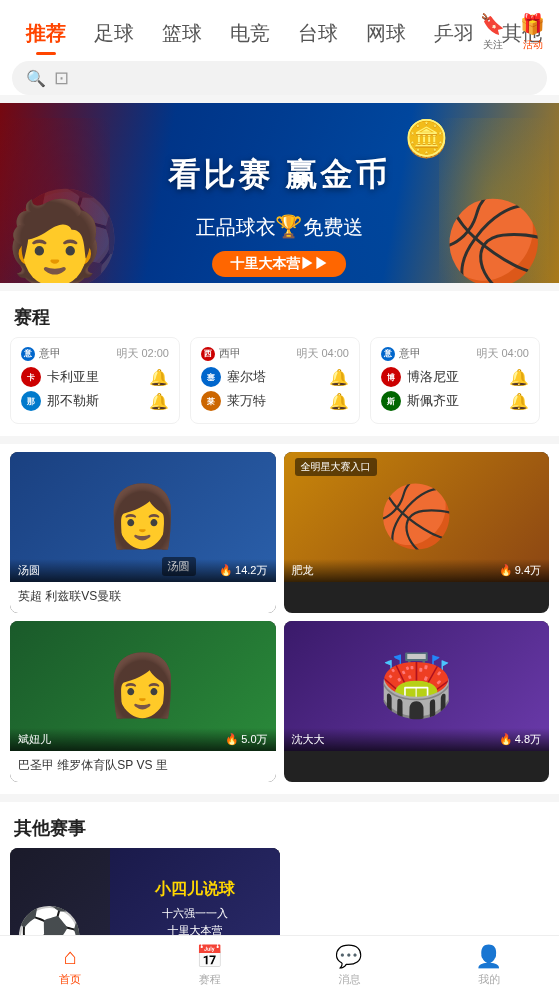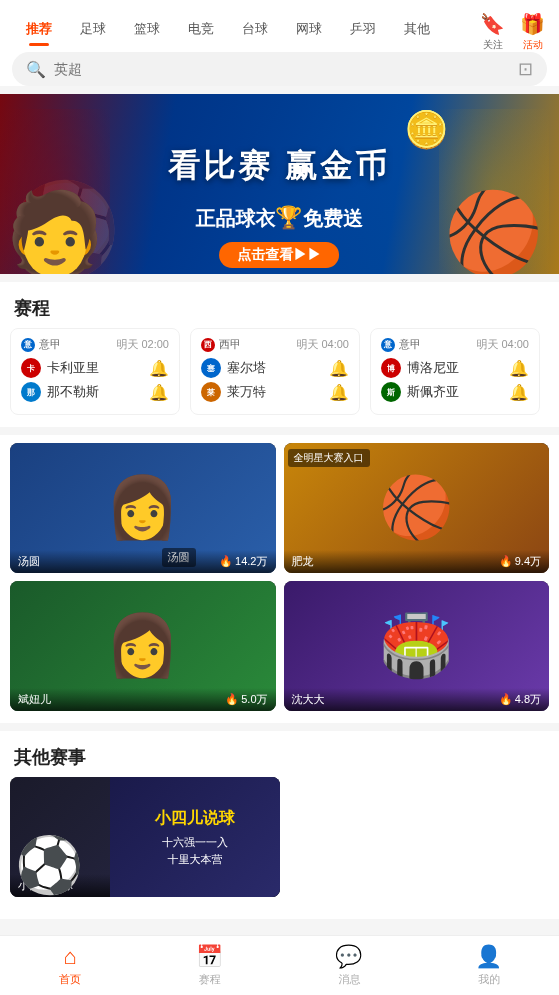--- a/index.html
+++ b/index.html
@@ -2,21 +2,21 @@
 <html><head>
   <meta charset="utf-8">
   <meta name="viewport" content="width=559, initial-scale=1">
   <style>
     * { margin: 0; padding: 0; box-sizing: border-box; }
     body { width: 559px; min-height: 995px; font-family: -apple-system, 'PingFang SC', sans-serif; background: #f5f5f5; overflow-x: hidden; }
 
     
     .top-nav { background: #fff; padding: 8px 0 0 0; position: sticky; top: 0; z-index: 100; }
     .nav-tabs { display: flex; align-items: center; padding: 0 12px; gap: 0; }
-    .nav-tab { padding: 6px 14px; font-size: 13px; color: #555; cursor: pointer; position: relative; white-space: nowrap; }
+    .nav-tab { padding: 6px 14px; font-size: 20px; color: #555; cursor: pointer; position: relative; white-space: nowrap; }
     .nav-tab.active { color: #ff4500; font-weight: bold; }
     .nav-tab.active::after { content: ''; position: absolute; bottom: -2px; left: 50%; transform: translateX(-50%); width: 20px; height: 3px; background: #ff4500; border-radius: 2px; }
 
     
     .search-bar { display: flex; align-items: center; margin: 8px 12px; background: #f2f2f2; border-radius: 20px; padding: 6px 14px; gap: 8px; }
     .search-bar input { border: none; background: transparent; outline: none; flex: 1; font-size: 14px; color: #333; }
     .scan-icon { color: #999; font-size: 18px; }
 
     
     .top-right { position: absolute; top: 10px; right: 12px; display: flex; gap: 12px; align-items: center; }
@@ -80,21 +80,21 @@
     
     .icon-cagliari { background: #cc0000; color: #fff; }
     .icon-napoli { background: #007acc; color: #fff; }
 
     
     .banner-wrapper { position: relative; width: 100%; height: 180px; overflow: hidden; background: linear-gradient(135deg, #003366 0%, #004499 40%, #0055bb 60%, #003366 100%); cursor: pointer; }
     .banner-left-player { position: absolute; left: 0; bottom: 0; width: 130px; height: 175px; display: flex; align-items: flex-end; justify-content: center; }
     .player-silhouette-left { font-size: 90px; filter: sepia(100%) saturate(200%) hue-rotate(330deg); line-height: 1; }
     .banner-center { position: absolute; left: 50%; top: 50%; transform: translate(-50%, -50%); text-align: center; white-space: nowrap; }
     .banner-line1 { font-size: 32px; font-weight: 900; color: #fff; letter-spacing: 3px; text-shadow: 0 2px 6px rgba(0,0,0,0.5); margin-top: 44px; }
-    .banner-line2 { font-size: 20px; font-weight: bold; color: #fff; margin-top: 17px; }
+    .banner-line2 { font-size: 20px; font-weight: normal; color: #fff; margin-top: 17px; }
     .banner-line2 .gold { color: #ffd700; font-size: 22px; }
     .banner-line3 { margin-top: 10px; }
     .banner-line3-text { background: #ff6600; color: #fff; border-radius: 20px; padding: 4px 18px; font-size: 14px; font-weight: bold; display: inline-block; }
     .banner-coin-img { position: absolute; top: 15px; right: 110px; font-size: 36px; }
 
     .section-bg { background: #fff; }
   </style>
 </head>
 <body>
 
@@ -119,21 +119,20 @@
         </div>
         <div class="top-right-btn active-icon">
           <div class="icon-circle">🎁</div>
           <span>活动</span>
         </div>
       </div>
     </div>
 
     <div class="search-bar">
       <span style="color:#aaa; font-size:16px;">🔍</span>
-      <input type="text" style="flex: 1 1 0%; border: none; background: transparent; outline: none; font-size: 14px;" placeholder="英超">
       <span class="scan-icon">⊡</span>
     </div>
   </div>
 
   <div class="banner-wrapper">
     <div class="banner-left-player">
       <span class="player-silhouette-left">⚽</span>
     </div>
 
     <div style="position:absolute; left:0; right:0; top:0; bottom:0; background: linear-gradient(100deg, #8b0000 0%, #003388 30%, #004499 70%, #c8860a 100%); opacity:0.85;"></div>
@@ -149,21 +148,21 @@
     <div class="banner-coin-img" style="z-index:3;">🪙</div>
 
     <div class="banner-center" style="z-index:3;">
       <div class="banner-line1">
         <span>看比赛 赢金币</span>
       </div>
       <div class="banner-line2">
         <span>正品球衣</span><span class="gold" style="color:#ffd700;">🏆</span><span>免费送</span>
       </div>
       <div class="banner-line3">
-        <span class="banner-line3-text">点击查看▶▶</span>
+        <span class="banner-line3-text">十里大本营▶▶</span>
       </div>
     </div>
   </div>
 
   <div class="section section-bg" style="margin-top:8px;">
     <div class="section-title">赛程</div>
     <div class="schedule-scroll">
 
       <div class="schedule-card">
         <div class="schedule-header">
@@ -236,26 +235,27 @@
           <span style="font-size:60px; display:block; text-align:center; line-height:130px;">👩</span>
           <div style="position:absolute; bottom:6px; right:80px; background:rgba(0,0,0,0.5); color:#fff; font-size:11px; padding:2px 6px; border-radius:3px;">汤圆</div>
           <div class="card-overlay">
             <span class="streamer-name">汤圆</span>
             <span class="viewer-count">
               <span class="fire-icon">🔥</span>
               <span>14.2万</span>
             </span>
           </div>
         </div>
+        <div class="card-title">英超 利兹联VS曼联</div>
       </div>
 
       <div class="card">
         <div class="card-thumb thumb-court" style="position:relative;">
           <span style="font-size:60px; display:block; text-align:center; line-height:130px;">🏀</span>
-          <div style="position:absolute; top:6px; left:4px; background:rgba(0,0,0,0.5); color:#fff; font-size:10px; padding:2px 6px; border-radius:3px;">全明星大赛入口</div>
+          <div style="position:absolute; top:6px; left:11px; background:rgba(0,0,0,0.5); color:#fff; font-size:10px; padding:2px 6px; border-radius:3px;">全明星大赛入口</div>
           <div class="card-overlay">
             <span class="streamer-name">肥龙</span>
             <span class="viewer-count">
               <span class="fire-icon">🔥</span>
               <span>9.4万</span>
             </span>
           </div>
         </div>
       </div>
 
@@ -263,20 +263,21 @@
         <div class="card-thumb thumb-green" style="position:relative;">
           <span style="font-size:60px; display:block; text-align:center; line-height:130px;">👩</span>
           <div class="card-overlay">
             <span class="streamer-name">斌妞儿</span>
             <span class="viewer-count">
               <span class="fire-icon">🔥</span>
               <span>5.0万</span>
             </span>
           </div>
         </div>
+        <div class="card-title">巴圣甲 维罗体育队SP VS 里</div>
       </div>
 
       <div class="card">
         <div class="card-thumb thumb-arena" style="position:relative;">
           <span style="font-size:60px; display:block; text-align:center; line-height:130px;">🏟️</span>
           <div class="card-overlay">
             <span class="streamer-name">沈大大</span>
             <span class="viewer-count">
               <span class="fire-icon">🔥</span>
               <span>4.8万</span>

